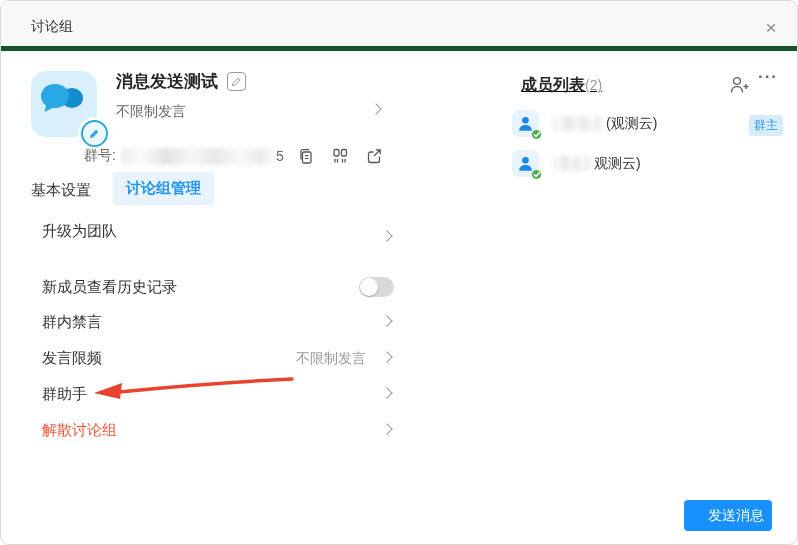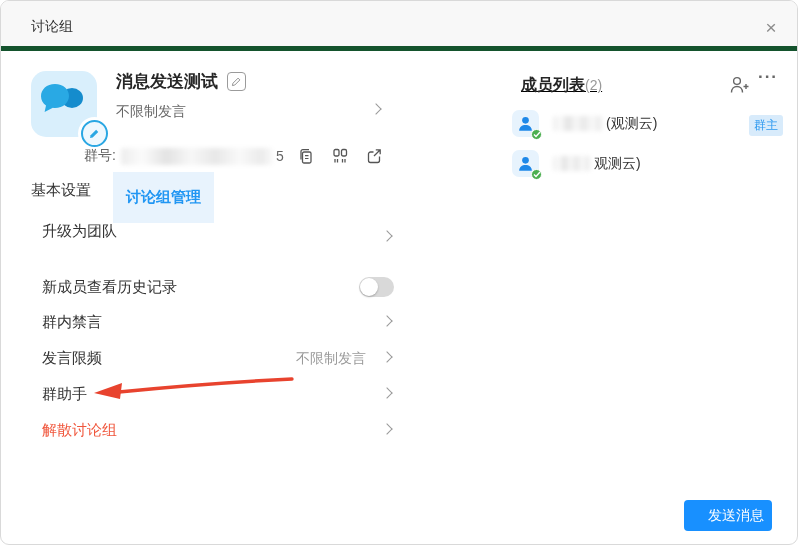--- a/index.html
+++ b/index.html
@@ -39,21 +39,21 @@
   .number-row { position:absolute; left:83px; top:134px; display:flex; align-items:center;
                 font-size:14px; color:#666;margin-top:12px; }
   .blur-strip { height:17px; border-radius:3px; filter:blur(2px);
      background:linear-gradient(90deg,#ededed,#fbfbfb 14%,#e3e3e3 30%,#f7f7f7 46%,#e8e8e8 62%,#f9f9f9 78%,#ebebeb 92%,#fafafa); }
   .num-blur { width:152px; margin-left:5px; margin-right:3px; }
   .num-icons { display:flex; align-items:center; margin-left:13px; gap:16px; }
   .num-icons .ic { width:18px; height:18px; cursor:pointer; }
 
   
   .tab-basic { position:absolute; left:30px; top:180px; font-size:15px; color:#333; cursor:pointer; }
-  .tab-manage { position:absolute; left:112px; top:171px; padding:16px 13px;
+  .tab-manage { position:absolute; left:112px; top:171px; padding:7px 13px;
                 background:#e8f3fd; color:#2196f3; font-size:15px; font-weight:bold; cursor:pointer; }
 
   
   .s-row { position:absolute; left:30px; width:363px; cursor:pointer; }
   .s-label { font-size:15px; color:#333;margin-left:11px; }
   .s-desc { font-size:12px; color:#9c9c9c; margin-top:6px; width:330px; }
   .s-chev { position:absolute; right:3px; top:4px; }
   .s-chev.mid { top:10px; }
   .s-value { position:absolute; right:28px; top:1px; font-size:14px; color:#999; }
   .danger .s-label { color:#f0563c; }

